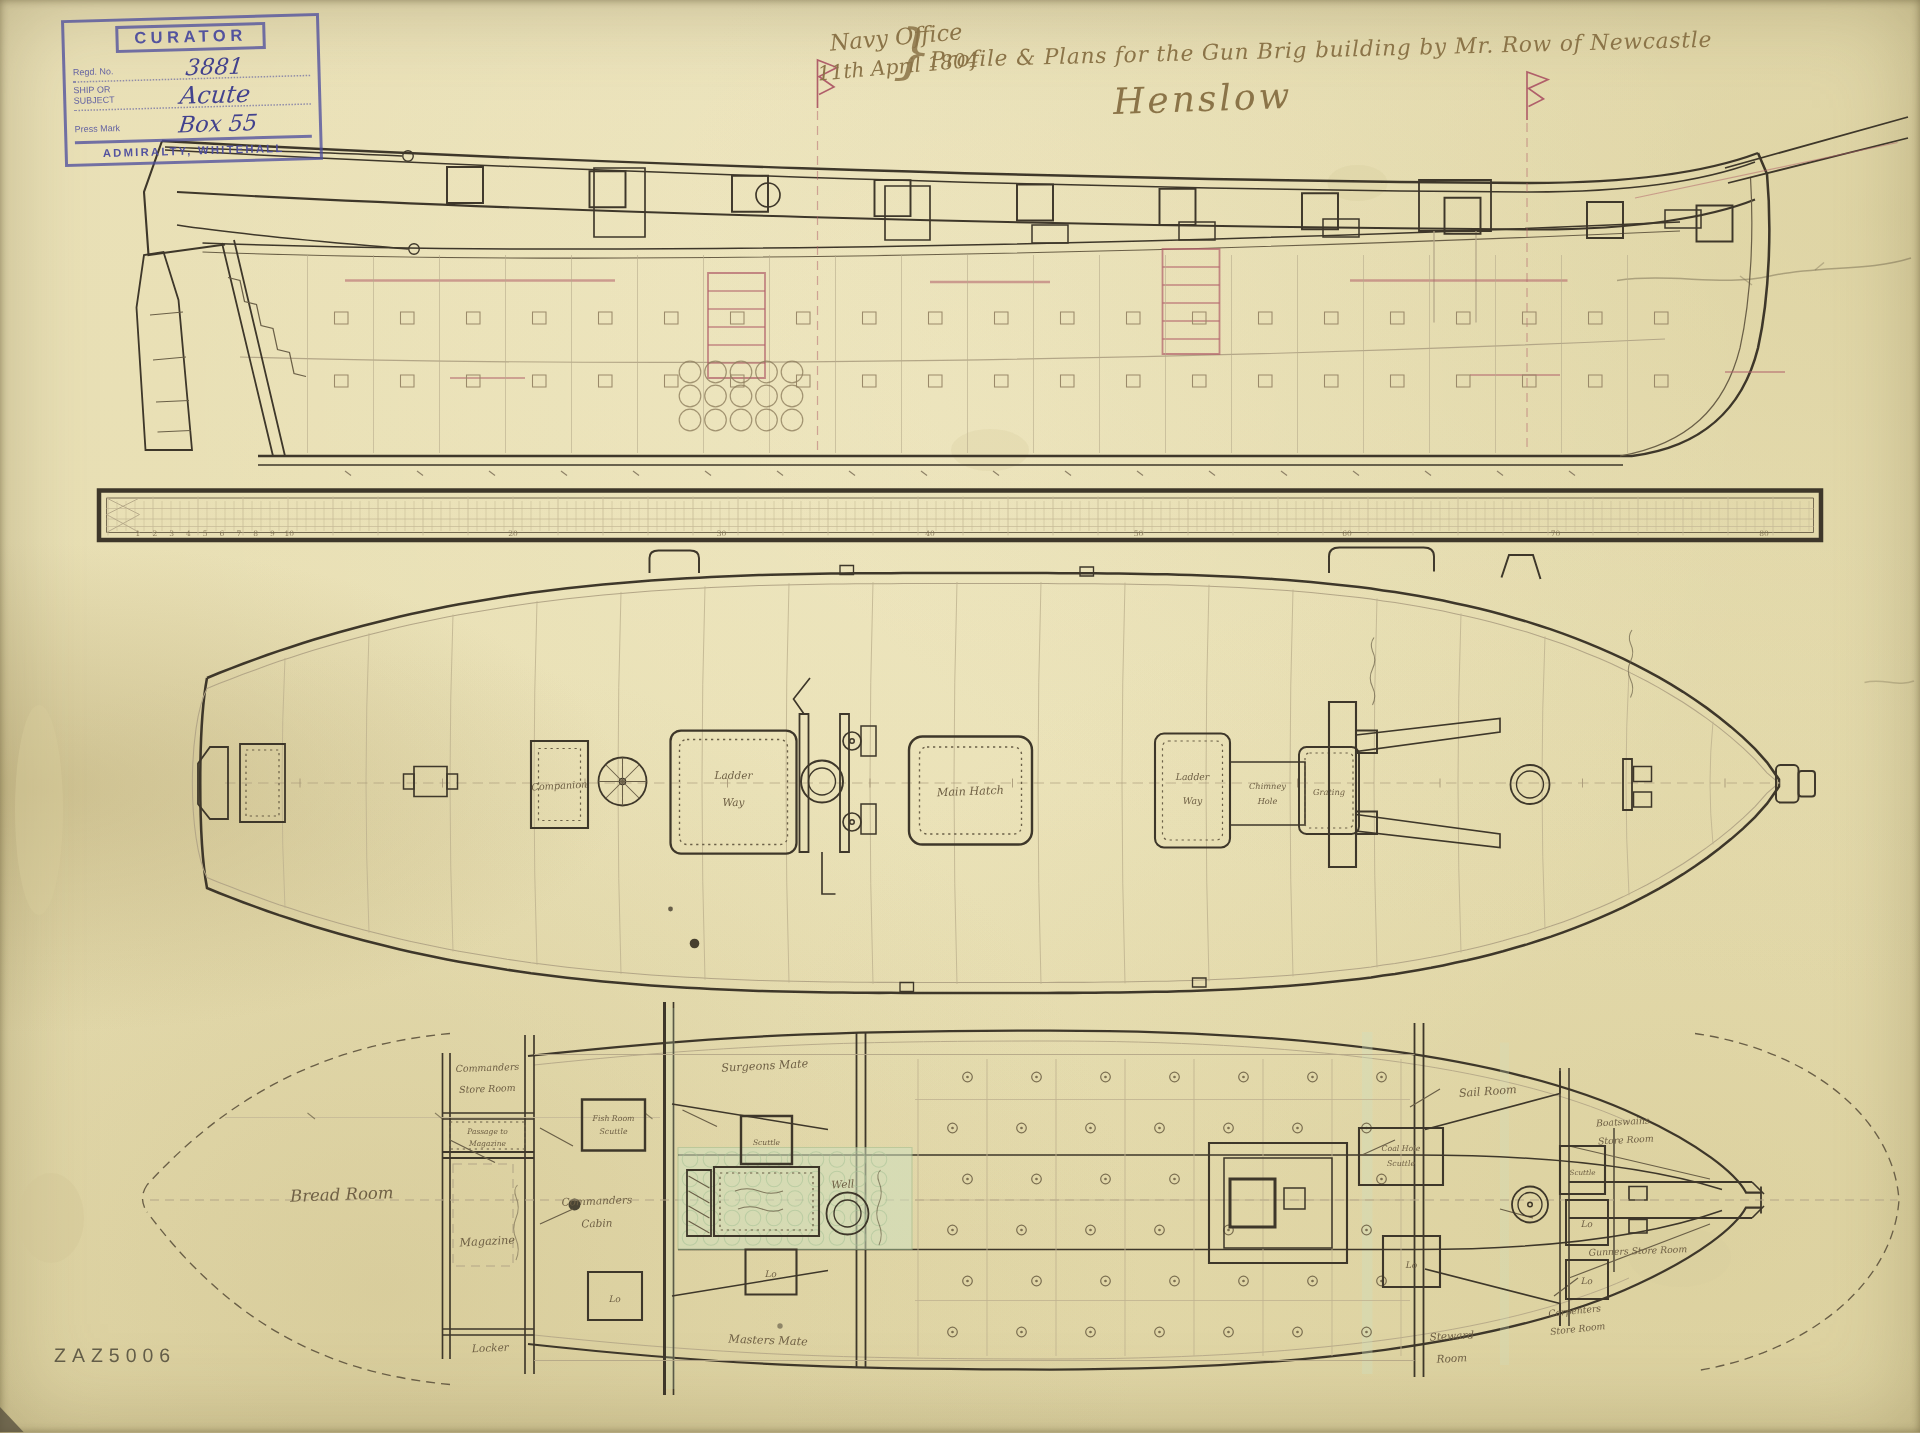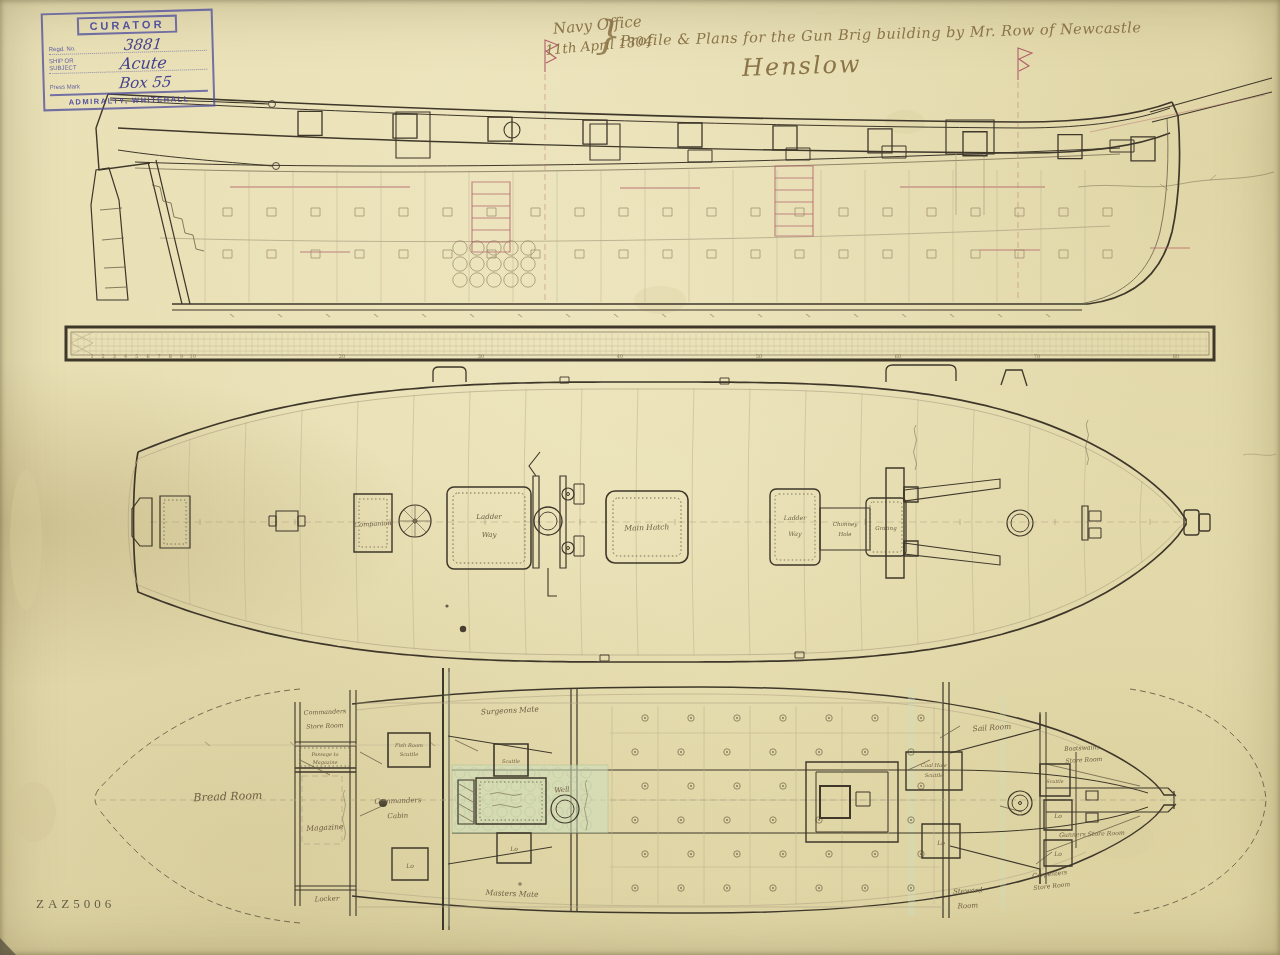--- a/index.html
+++ b/index.html
@@ -32,21 +32,21 @@
     text-align:center;font-size:11px;font-weight:bold;letter-spacing:3px;padding:1px 0;}
   .stamp .row{display:flex;align-items:flex-end;gap:4px;border-bottom:1px dotted rgba(76,76,158,.6);
     min-height:17px;margin-top:1px;}
   .stamp .sl{font-size:6px;line-height:6.5px;color:rgba(76,76,158,.9);padding-bottom:2px;white-space:nowrap;}
   .stamp .hand{font-family:"DejaVu Serif",serif;font-style:italic;color:#3a3a8c;
     font-size:15px;line-height:14px;flex:1;text-align:center;transform:skewX(-8deg);}
   .stamp .foot{border-top:2px solid rgba(76,76,158,.8);margin-top:2px;text-align:center;
     font-size:7.5px;font-weight:bold;letter-spacing:1.5px;padding:2px 0;}
   .hw{position:absolute;color:#8b7448;font-style:italic;white-space:nowrap;
     font-family:"DejaVu Serif",serif;}
-  .catalog{position:absolute;left:36px;top:896px;font-family:Liberation Serif, serif;
+  .catalog{position:absolute;left:36px;top:896px;font-family:Liberation Sans, sans-serif;
     font-size:13px;letter-spacing:4px;color:#4f4a3a;opacity:.85;}
 </style>
 </head>
 <body>
 
 <div id="stage">
 
 <svg id="drawing" width="1280" height="955" viewBox="0 0 1280 955">
 
   <g>

